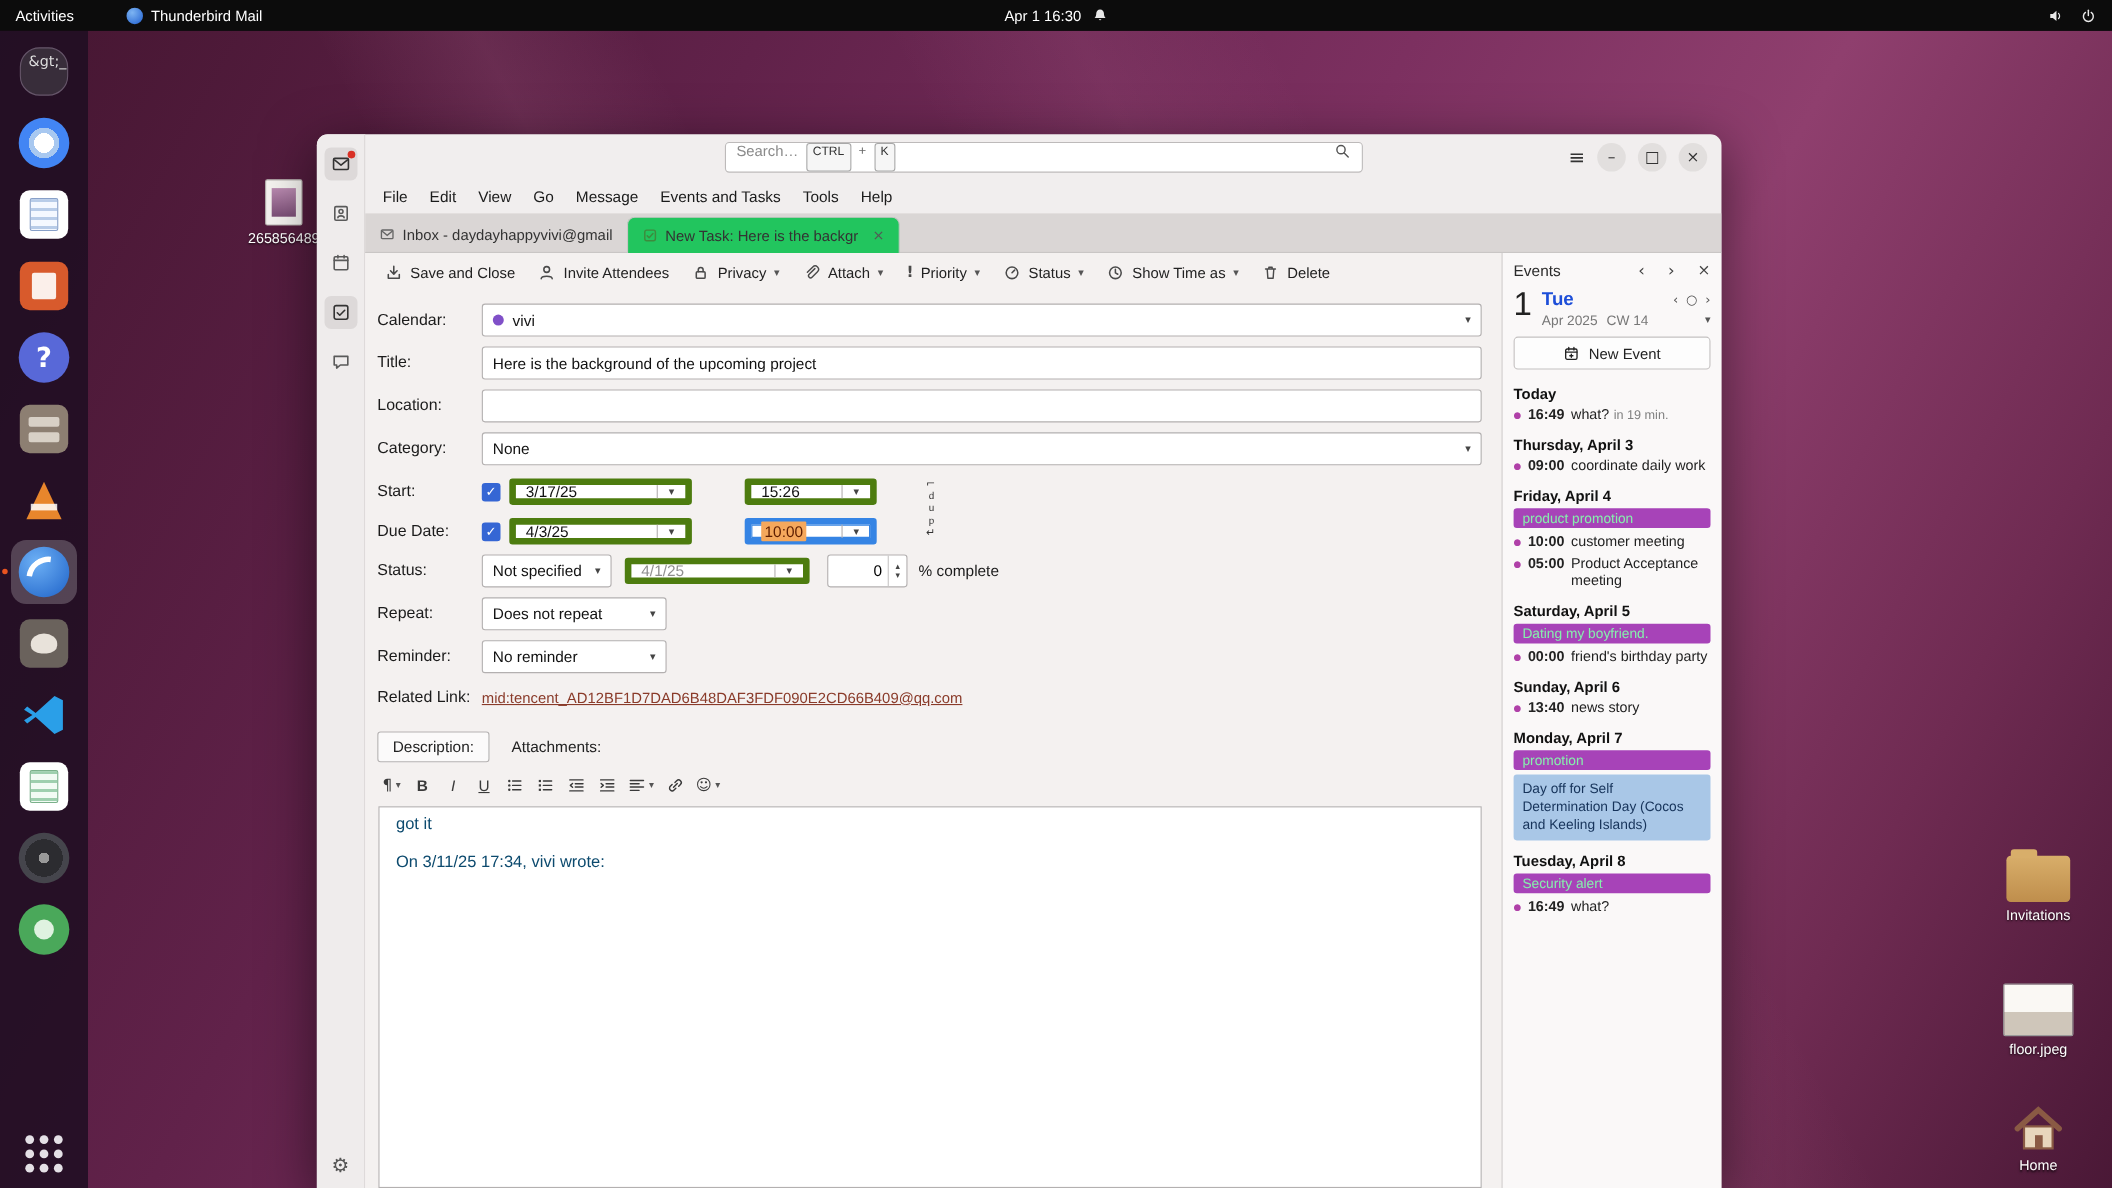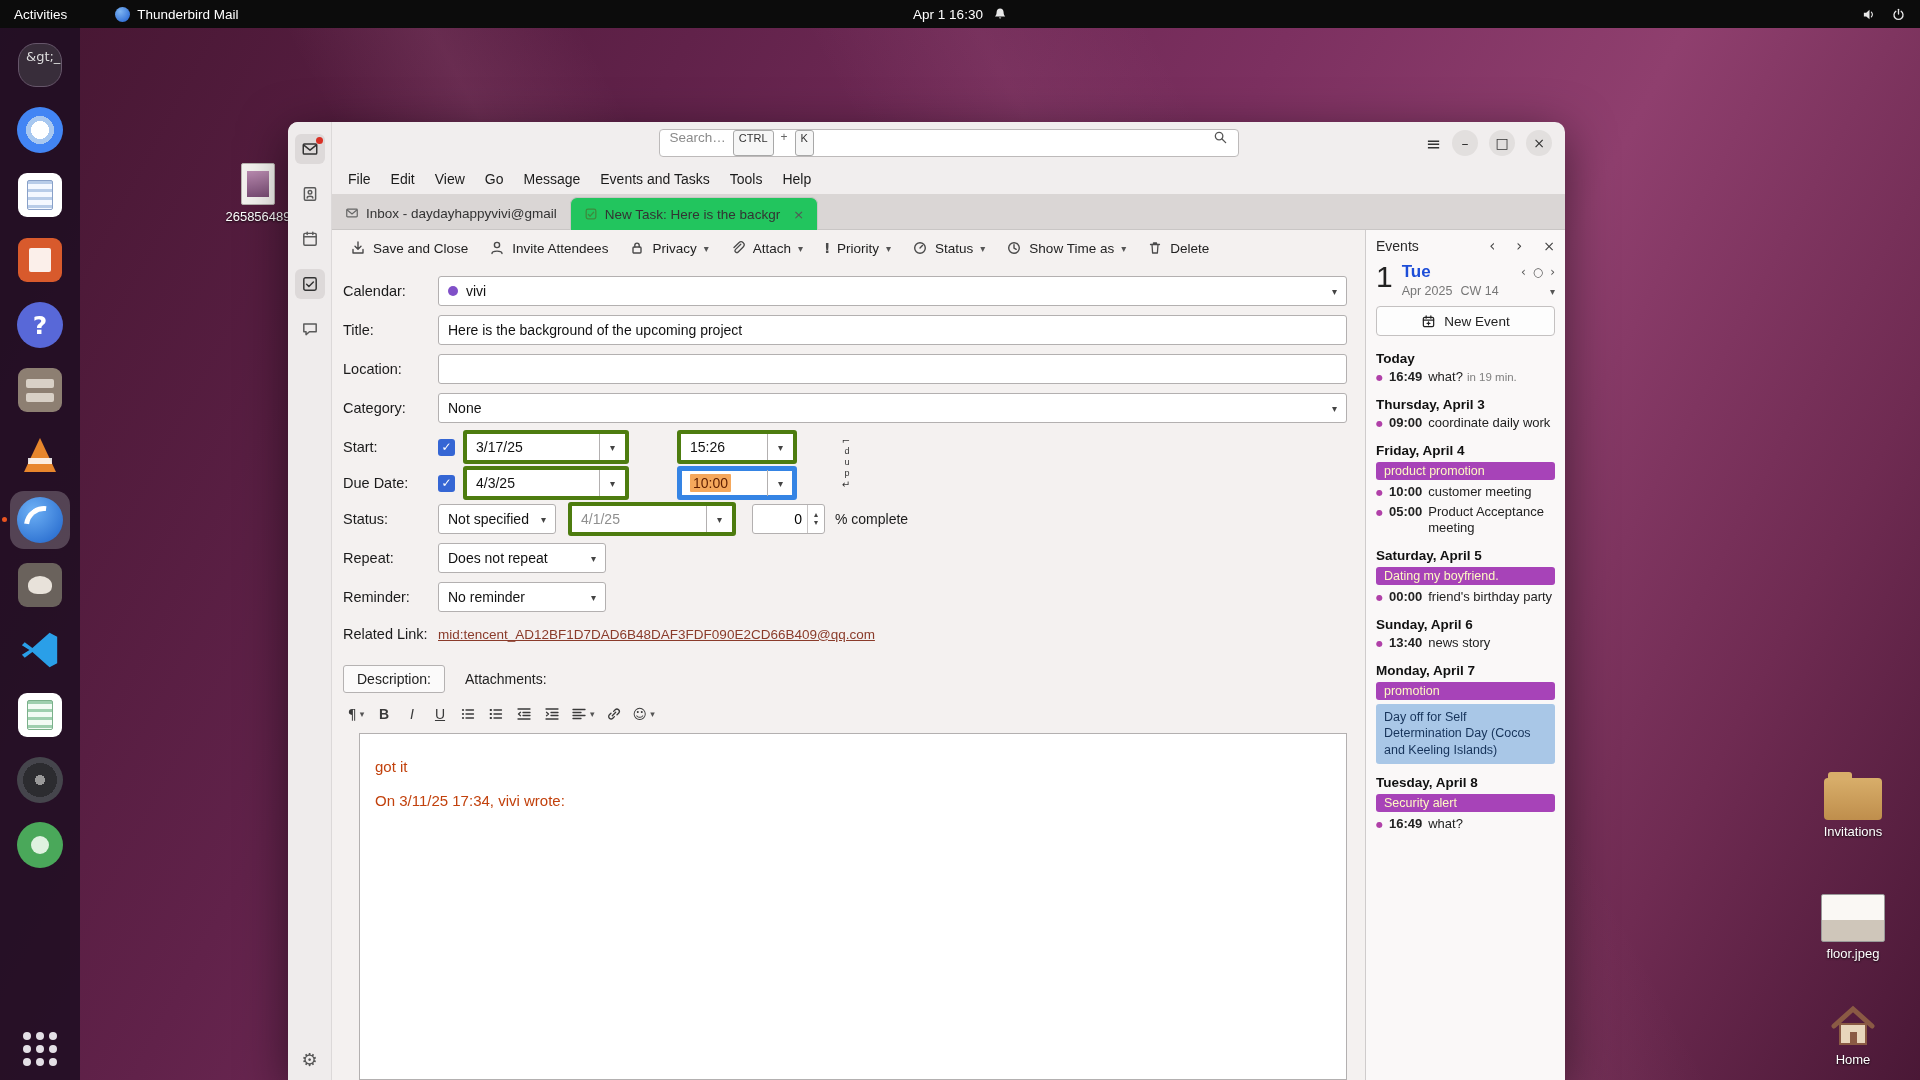--- a/index.html
+++ b/index.html
@@ -96,21 +96,21 @@
 .form{padding:10px 0 0 11px;flex:none}
 .frow{display:flex;align-items:center;height:30px;margin-bottom:9px;padding-right:18px}
 .frow.tight{margin-bottom:6px}
 .flabel{width:95px;font-size:14.5px;color:#1b1b1b;flex:none}
 .ftext{height:30px;border:1px solid #b3b0b0;border-radius:3px;background:#fff;font-size:14px;padding:0 9px;font-family:"Liberation Sans",sans-serif;color:#111}
 .full{flex:1}
 .fsel{height:30px;border:1px solid #b3b0b0;border-radius:3px;background:#fff;display:flex;align-items:center;padding:0 9px;font-size:14px;color:#111;cursor:pointer}
 .fsel .chev{margin-left:auto;font-size:10px;color:#444;padding-left:8px}
 .caldot{width:10px;height:10px;border-radius:50%;background:#8050c8;margin-right:8px;flex:none}
 .fcheck{width:17px;height:17px;border-radius:3px;background:#3566d4;color:#fff;font-size:12px;display:flex;align-items:center;justify-content:center;margin-right:8px;flex:none;cursor:pointer}
-.combo{height:34px;border:4px solid #4d7c0f;border-radius:3px;background:#fff;display:flex;align-items:stretch;font-size:14px;color:#111;cursor:pointer}
+.combo{height:24px;border:6px solid #4d7c0f;border-radius:3px;background:#fff;display:flex;align-items:stretch;font-size:14px;color:#111;cursor:pointer}
 .combo-text{flex:1;display:flex;align-items:center;padding:0 9px}
 .combo-btn{width:26px;border-left:1px solid #b3b0b0;display:flex;align-items:center;justify-content:center;font-size:10px;color:#444}
 .w-date{width:166px}
 .w-time{width:120px}
 .gap-time{margin-left:48px}
 .combo.focused{border-color:#3584e4;box-shadow:0 0 0 1px #3584e4 inset}
 .seltext{background:#f5a85c;color:#5e1e00;padding:1px 3px;border-radius:1px}
 .combo.disabled .combo-text{color:#8f8f8f}
 .sd-wrap{position:relative}
 .link-widget{position:absolute;left:498px;top:3px;display:flex;flex-direction:column;align-items:center;font-size:10px;line-height:1.1;color:#333;cursor:pointer}
@@ -125,21 +125,21 @@
 .related-row{height:26px;margin-bottom:8px}
 .rlink{font-size:13.5px;color:#8a3b2a;text-decoration:underline;cursor:pointer}
 
 .dtabs{display:flex;gap:6px;padding-left:11px;margin:10px 0 6px;flex:none}
 .dtab{padding:5px 13px;font-size:14px;color:#222;border:1px solid transparent;border-radius:3px;cursor:pointer}
 .dtab.active{background:#fbfafa;border-color:#b5b2b2}
 .fmtbar{display:flex;align-items:center;gap:2px;padding:2px 0 6px 11px;flex:none}
 .fbtn{min-width:26px;height:26px;padding:0 4px;border-radius:3px;display:flex;align-items:center;justify-content:center;gap:3px;color:#3a3a3a;cursor:pointer;font-size:14px}
 .fbtn .small-chev{font-size:9px;color:#555}
 .fbtn.b{font-weight:bold}.fbtn.i{font-style:italic}.fbtn.u{text-decoration:underline}
-.editor{flex:1;margin:0 18px 0 27px;background:#fff;border:1px solid #b3b0b0;padding:24px 15px;font-size:15px;color:#c2410c;min-height:0;cursor:text}
+.editor{flex:1;margin:0 18px 0 12px;background:#fff;border:1px solid #b3b0b0;padding:7px 15px;font-size:15px;color:#0c4a6e;min-height:0;cursor:text}
 .editor p{margin-bottom:17px}
 
 
 .events-pane{width:200px;flex:none;background:#faf8f8;border-left:1px solid #cfcccc;display:flex;flex-direction:column;min-height:0}
 .ep-header{display:flex;align-items:center;padding:7px 10px 5px;gap:21px;font-size:14px;color:#2a2a2a}
 .ep-header .spacer{flex:1}
 .ep-nav{font-size:15px;color:#444;cursor:pointer}
 .ep-close{font-size:14px;color:#444;cursor:pointer}
 .ep-date{display:flex;padding:2px 10px 6px;gap:9px;align-items:flex-start}
 .ep-day{font-size:30px;color:#222;line-height:1}
@@ -150,21 +150,21 @@
 .ep-drow2{display:flex;align-items:center;font-size:12.5px;color:#777;gap:8px;margin-top:2px}
 .ep-drow2 .dd{margin-left:auto;font-size:10px;color:#555;cursor:pointer}
 .ep-newevent{margin:2px 10px 4px;height:30px;border:1px solid #c4c1c1;border-radius:4px;background:#fdfdfd;display:flex;align-items:center;justify-content:center;gap:8px;font-size:13.5px;color:#222;cursor:pointer}
 .ep-list{flex:1;overflow:hidden;padding:0 10px 4px}
 .ep-sec-header{font-weight:bold;font-size:13.5px;color:#111;margin:11px 0 3px}
 .ep-item{display:flex;gap:6px;margin:3px 0;font-size:13px;color:#222;align-items:flex-start;cursor:pointer}
 .ep-dot{color:#b040a8;font-size:8px;line-height:17px;flex:none}
 .ep-time{font-weight:bold;white-space:nowrap;flex:none}
 .ep-text{flex:1;line-height:1.25}
 .ep-note{color:#808080;font-size:11.5px;margin-left:4px}
-.ep-banner{background:#a743b8;color:#fef9c3;font-size:12.5px;padding:2px 8px;border-radius:3px;margin:4px 0;cursor:pointer}
+.ep-banner{background:#a743b8;color:#86efac;font-size:12.5px;padding:2px 8px;border-radius:3px;margin:4px 0;cursor:pointer}
 .ep-allday{background:#a9c7e7;color:#16335a;font-size:12.5px;padding:5px 8px;border-radius:3px;margin:4px 0 6px;line-height:1.35;cursor:pointer}
 </style>
 </head>
 <body>
 
 <div class="topbar">
   <div class="tb-activities">Activities</div>
   <div class="tb-app">
     <span class="tb-appdot"></span>
     <span>Thunderbird Mail</span>

